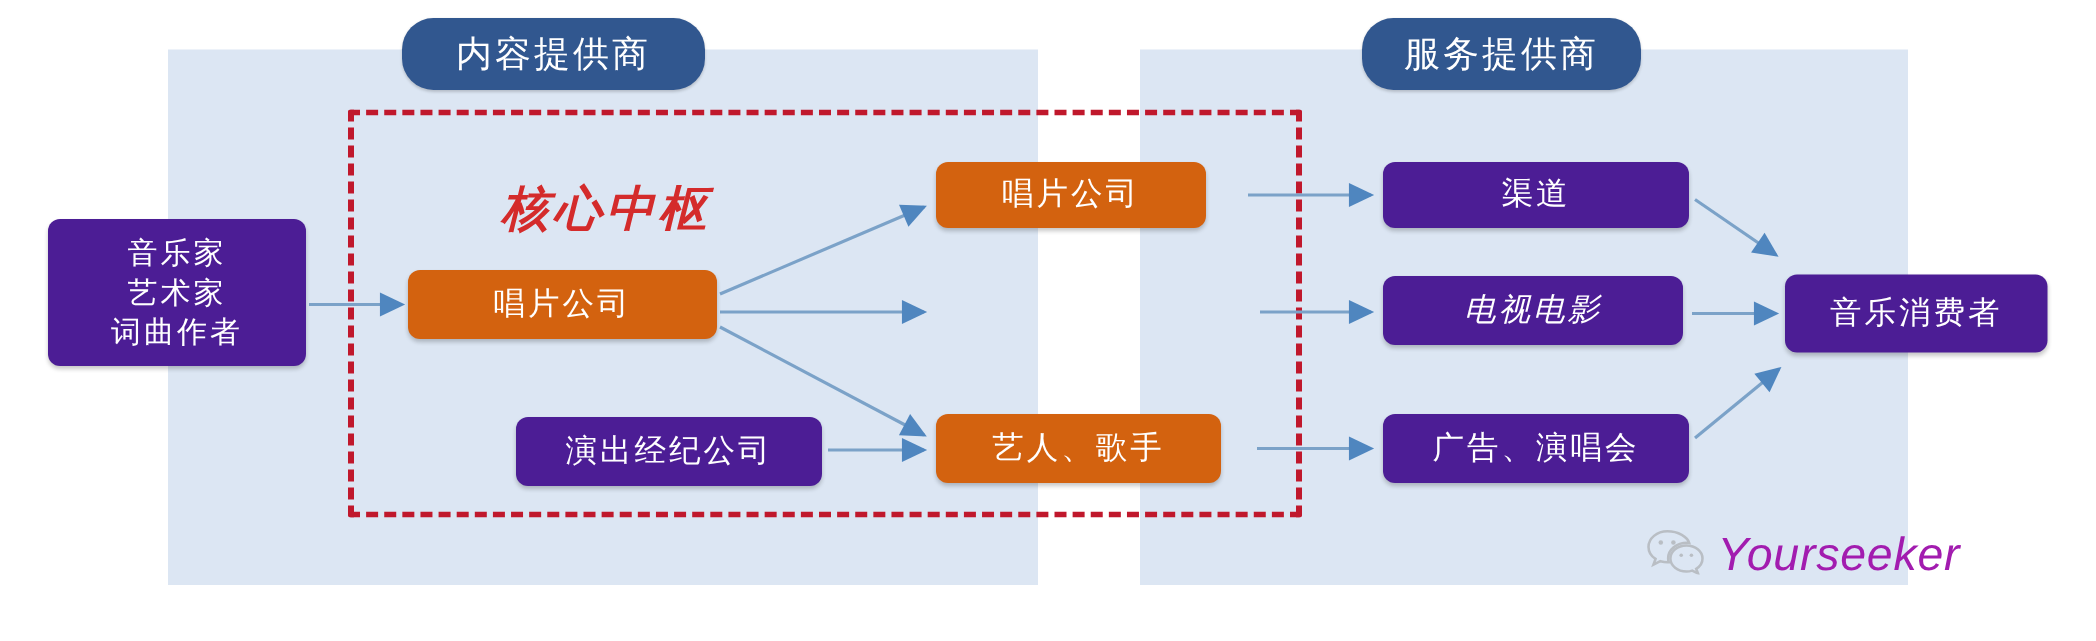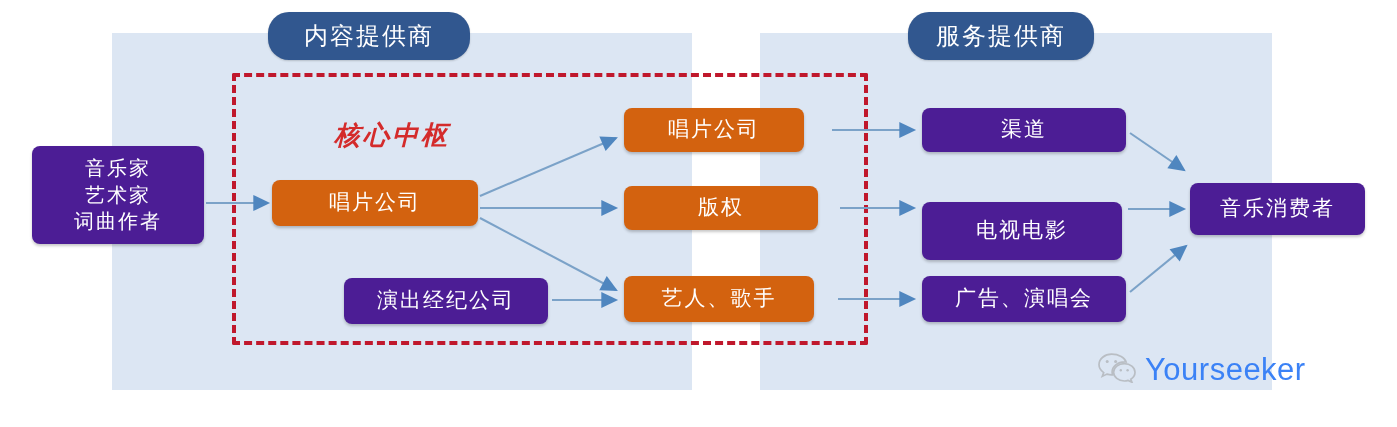--- a/index.html
+++ b/index.html
@@ -51,21 +51,21 @@
     width: 636px;
     height: 272px;
     border: 4px dashed #c0182c;
     box-sizing: border-box;
     border-radius: 2px;
   }
   #focus-label {
     position: absolute;
     left: 334px;
     top: 118px;
-    font-size: 26px;
+    font-size: 32px;
     font-weight: bold;
     font-style: italic;
     color: #d42b2b;
     letter-spacing: 3px;
     font-family: "DejaVu Sans", "Liberation Sans", sans-serif;
     white-space: nowrap;
   }
 
   
   .node {
@@ -87,21 +87,21 @@
   .node.gray   { background: #4c1d95; }
   .node.orange { background: #d3620f; }
 
   #node-creators   { left: 32px;  top: 146px; width: 172px; height: 98px; font-size: 20px; }
   #node-label      { left: 272px; top: 180px; width: 206px; height: 46px; }
   #node-agency     { left: 344px; top: 278px; width: 204px; height: 46px; }
   #node-products   { left: 624px; top: 108px; width: 180px; height: 44px; }
   #node-copyright  { left: 624px; top: 186px; width: 194px; height: 44px; }
   #node-artists    { left: 624px; top: 276px; width: 190px; height: 46px; }
   #node-channel    { left: 922px; top: 108px; width: 204px; height: 44px; }
-  #node-tvfilm     { left: 922px; top: 202px; width: 200px; height: 58px; }
+  #node-tvfilm     { left: 922px; top: 184px; width: 200px; height: 46px; font-style: italic; }
   #node-advertise  { left: 922px; top: 276px; width: 204px; height: 46px; }
   #node-consumers  { left: 1190px; top: 183px; width: 175px; height: 52px; }
 
   
   #arrows {
     position: absolute;
     left: 0; top: 0;
     width: 1397px;
     height: 427px;
     pointer-events: none;
@@ -111,23 +111,24 @@
   #watermark {
     position: absolute;
     left: 1098px;
     top: 352px;
     display: flex;
     align-items: center;
     gap: 9px;
   }
   #watermark .wm-text {
     font-size: 31px;
-    color: #3b82f6;
+    color: #a21caf;
     font-family: "Liberation Sans", "DejaVu Sans", sans-serif;
     letter-spacing: 0.5px;
+    font-style: italic;
   }
   #watermark .wm-icon { display: block; }
 </style>
 </head>
 <body>
 
 <div id="stage">
 
   <div class="panel" id="panel-left"></div>
   <div class="panel" id="panel-right"></div>
@@ -170,21 +171,20 @@
   <div class="node gray" id="node-creators">
     <span>音乐家</span>
     <span>艺术家</span>
     <span>词曲作者</span>
   </div>
 
   <div class="node gray" id="node-agency">演出经纪公司</div>
 
   <div class="node orange" id="node-products">唱片公司</div>
 
-  <div class="node orange" id="node-copyright">版权</div>
 
   <div class="node orange" id="node-artists">艺人、歌手</div>
 
   <div class="node gray" id="node-channel">渠道</div>
 
   <div class="node gray" id="node-tvfilm">电视电影</div>
 
   <div class="node gray" id="node-advertise">广告、演唱会</div>
 
   <div class="node gray" id="node-consumers">音乐消费者</div>

